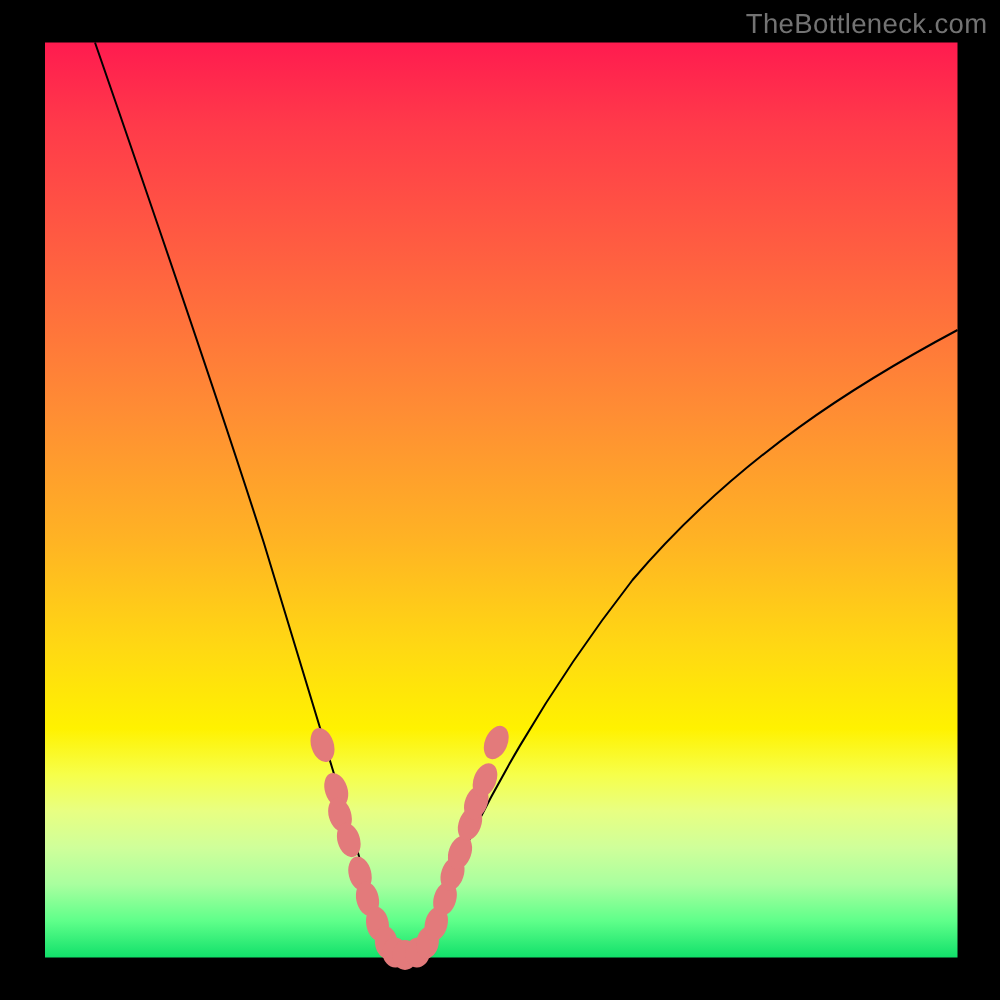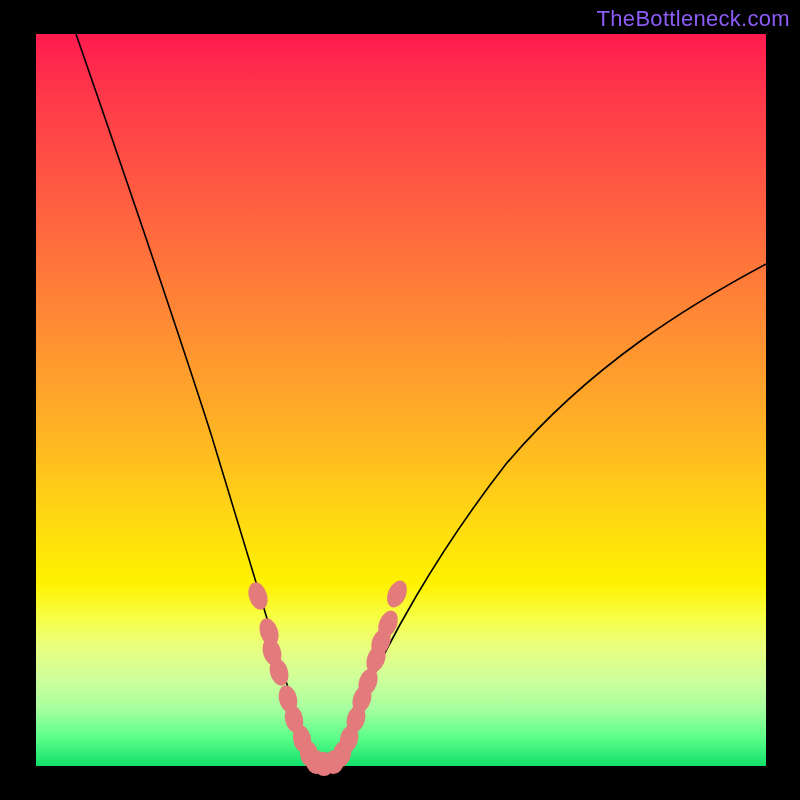--- a/index.html
+++ b/index.html
@@ -38,21 +38,21 @@
       #cfff9a 88%,
       #a9ff9f 92%,
       #5fff8a 96%,
       #11e06a 100%
     );
   }
   .watermark {
     position: absolute;
     top: 6px;
     right: 10px;
-    color: #8b5cf6;
+    color: #737373;
     font-size: 22px;
     font-weight: 500;
     letter-spacing: 0.3px;
     user-select: none;
   }
   svg.curve {
     position: absolute;
     left: 0;
     top: 0;
     width: 730px;

